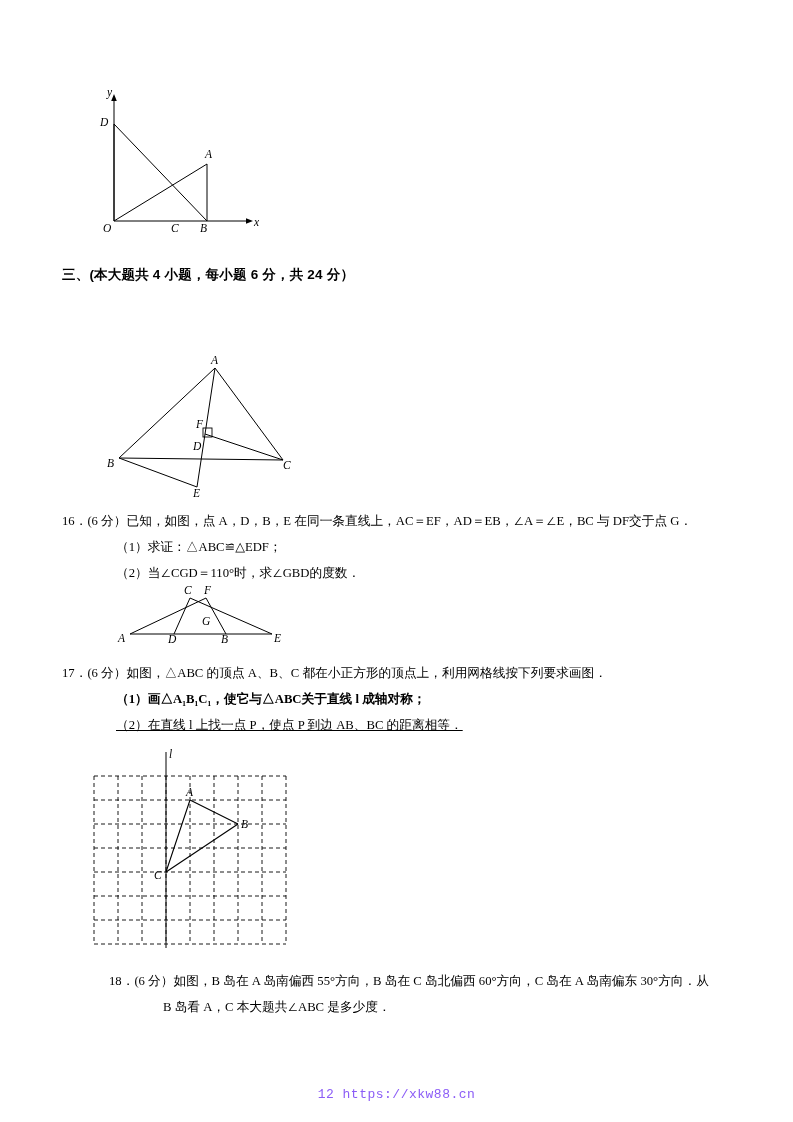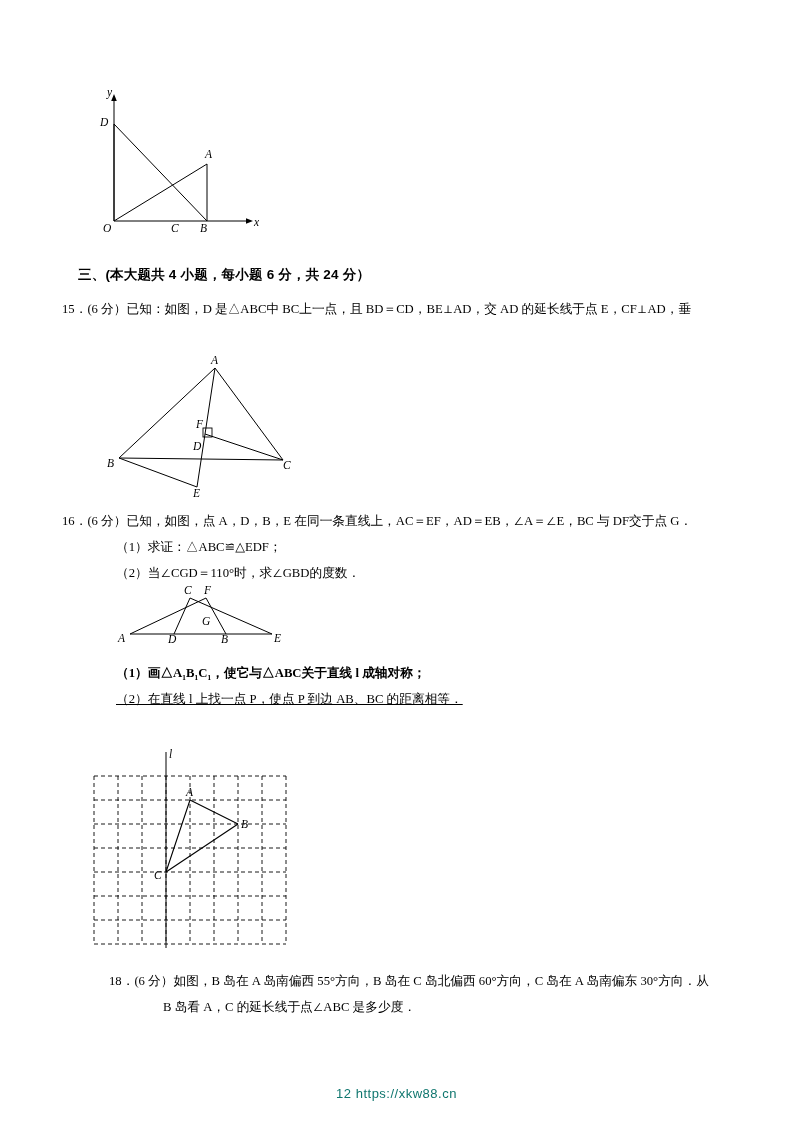--- a/index.html
+++ b/index.html
@@ -62,21 +62,22 @@
     left: 0;
     top: 1086px;
     width: 793px;
     text-align: center;
     font-family: "Liberation Sans", sans-serif;
     font-size: 13px;
     color: #9a9a9a;
     letter-spacing: 0.5px;
   }
   .footer .badge {
-    color: #0f766e;
+    color: #8b5cf6;
+    font-family: Liberation Mono, monospace;
   }
 </style>
 </head>
 <body>
 
 <div class="page">
   <div class="content">
 
     <div class="fig" style="position:absolute; left:10px; top:88px; width:210px; height:150px;">
       <svg width="210" height="150" viewBox="0 0 210 150">
@@ -94,26 +95,23 @@
       </svg>
       <span class="lbl" style="left:35px; top:-2px;">y</span>
       <span class="lbl" style="left:182px; top:128px;">x</span>
       <span class="lbl" style="left:28px; top:28px;">D</span>
       <span class="lbl" style="left:133px; top:60px;">A</span>
       <span class="lbl" style="left:31px; top:134px;">O</span>
       <span class="lbl" style="left:99px; top:134px;">C</span>
       <span class="lbl" style="left:128px; top:134px;">B</span>
     </div>
 
-    <div class="sec-title" style="position:absolute; left:16px; top:266px;">三、(本大题共 4 小题，每小题 6 分，共 24 分）</div>
+    <div class="sec-title" style="position:absolute; left:0px; top:266px;">三、(本大题共 4 小题，每小题 6 分，共 24 分）</div>
 
     <div style="position:absolute; left:0px; top:296px; width:672px;">
-      <div class="qline">
-        <span>15．(6 分）</span><span>已知：如图，D 是△ABC中 BC上一点，且 BD＝CD，BE⊥AD，交 AD 的延长线于点 E，CF⊥AD，垂</span>
-      </div>
     </div>
 
     <div class="fig" style="position:absolute; left:25px; top:356px; width:240px; height:148px;">
       <svg width="240" height="148" viewBox="0 0 240 148">
 
         <line x1="128" y1="12" x2="32" y2="102" stroke="#000" stroke-width="1"></line>
         <line x1="128" y1="12" x2="196" y2="104" stroke="#000" stroke-width="1"></line>
         <line x1="32" y1="102" x2="196" y2="104" stroke="#000" stroke-width="1"></line>
 
         <line x1="128" y1="12" x2="110" y2="131" stroke="#000" stroke-width="1"></line>
@@ -153,20 +151,23 @@
       <span class="lbl" style="left:62px; top:-6px;">C</span>
       <span class="lbl" style="left:82px; top:-6px;">F</span>
       <span class="lbl" style="left:80px; top:25px;">G</span>
       <span class="lbl" style="left:-4px; top:42px;">A</span>
       <span class="lbl" style="left:46px; top:43px;">D</span>
       <span class="lbl" style="left:99px; top:43px;">B</span>
       <span class="lbl" style="left:152px; top:42px;">E</span>
     </div>
 
     <div style="position:absolute; left:0px; top:660px; width:672px;">
+      <div class="qline">
+        <span>17．(6 分）</span><span>如图，△ABC 的顶点 A、B、C 都在小正方形的顶点上，利用网格线按下列要求画图．</span>
+      </div>
       <div class="qline" style="padding-left:54px;font-weight:bold;">（1）画△A₁B₁C₁，使它与△ABC关于直线 l 成轴对称；</div>
       <div class="qline" style="padding-left:54px;text-decoration:underline;">（2）在直线 l 上找一点 P，使点 P 到边 AB、BC 的距离相等．</div>
     </div>
 
     <div class="fig" style="position:absolute; left:28px; top:748px; width:220px; height:210px;">
       <svg width="220" height="210" viewBox="0 0 220 210">
 
         <g stroke="#000" stroke-width="0.9" stroke-dasharray="4,3" fill="none">
           <line x1="4" y1="28" x2="196" y2="28"></line>
           <line x1="4" y1="52" x2="196" y2="52"></line>
@@ -196,21 +197,21 @@
       <span class="lbl" style="left:79px; top:0px;">l</span>
       <span class="lbl" style="left:96px; top:38px;">A</span>
       <span class="lbl" style="left:151px; top:70px;">B</span>
       <span class="lbl" style="left:64px; top:121px;">C</span>
     </div>
 
     <div style="position:absolute; left:0px; top:968px; width:672px;margin-left:47px;">
       <div class="qline">
         <span>18．(6 分）</span><span>如图，B 岛在 A 岛南偏西 55°方向，B 岛在 C 岛北偏西 60°方向，C 岛在 A 岛南偏东 30°方向．从</span>
       </div>
-      <div class="qline" style="padding-left:54px;">B 岛看 A，C 的延长线于点∠ABC 是多少度．</div>
+      <div class="qline" style="padding-left:54px;">B 岛看 A，C 本大题共∠ABC 是多少度．</div>
     </div>
 
   </div>
 
   <div class="footer">
     <span class="badge">12 https://xkw88.cn</span>
   </div>
 </div>
 
 </body></html>

